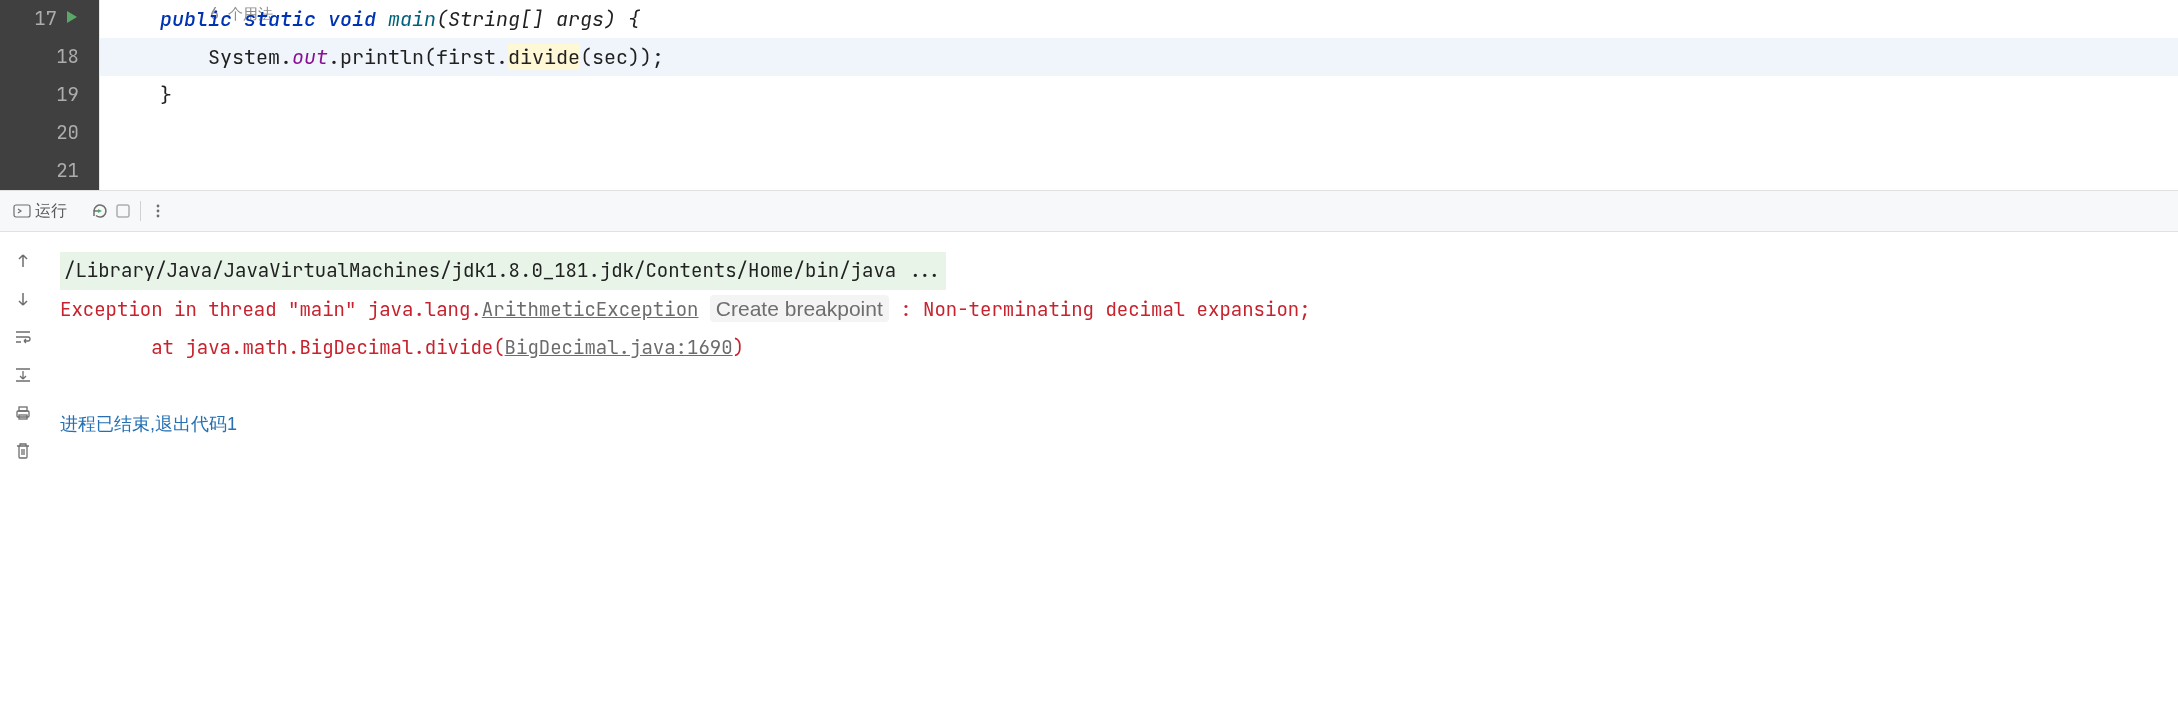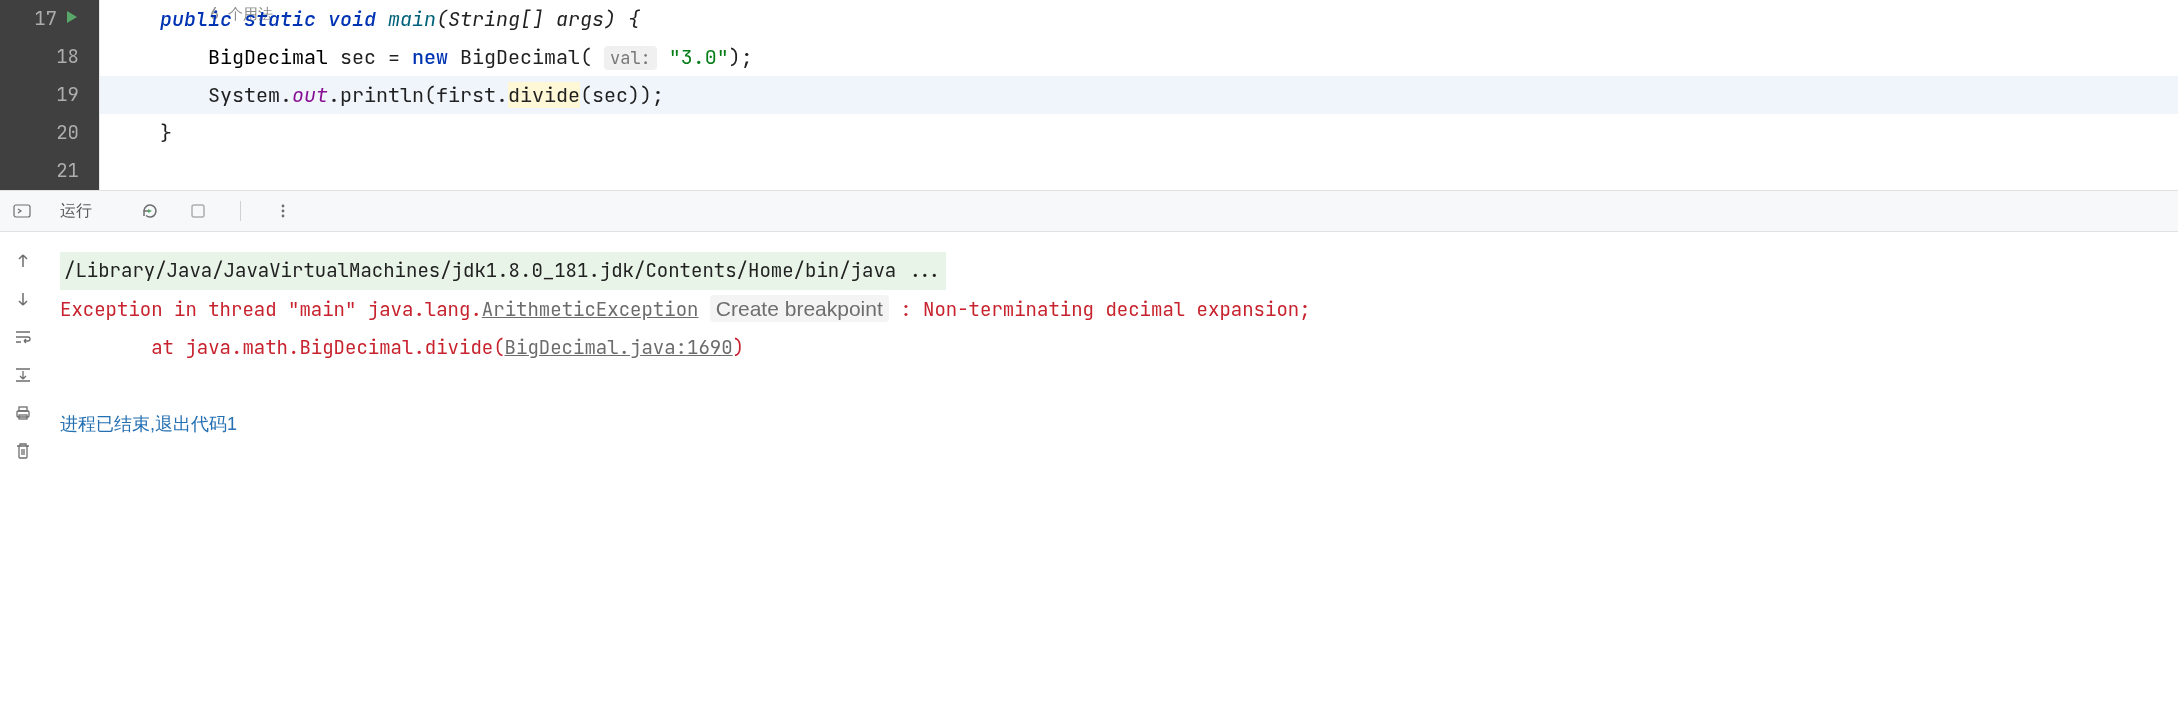--- a/index.html
+++ b/index.html
@@ -78,21 +78,21 @@
       background: #fff8d6;
     }
     .toolbar {
       display: flex;
       align-items: center;
       height: 42px;
       background: #f7f8fa;
       border-top: 1px solid #e1e1e1;
       border-bottom: 1px solid #e1e1e1;
       padding: 0 12px;
-      gap: 28px;
+      gap: 3px;
     }
     .toolbar-icon {
       width: 20px;
       height: 20px;
       display: flex;
       align-items: center;
       justify-content: center;
       cursor: pointer;
       color: #6e6e6e;
     }
@@ -189,21 +189,20 @@
     <div class="gutter-line">
       <span>20</span>
     </div>
     <div class="gutter-line">
       <span>21</span>
     </div>
   </div>
   <div class="code-area">
     <div class="code-line comment-line"><span class="comment-text">6 个用法</span></div>
     <div class="code-line" style="margin-top:-28px;font-style:italic;"><span class="kw">public</span> <span class="kw">static</span> <span class="kw">void</span> <span class="method-decl">main</span><span>(String[] args) {</span></div>
-    <div class="code-line">    <span class="type">BigDecimal</span><span> sec = </span><span class="new-kw">new</span><span> BigDecimal(</span> <span class="param-name">val:</span> <span class="str">"3.0"</span><span>);</span></div>
     <div class="code-line highlighted">    <span>System.</span><span class="field">out</span><span>.println(first.</span><span class="hl-yellow">divide</span><span>(sec));</span></div>
     <div class="code-line"><span>}</span></div>
     <div style="height:20px"></div>
   </div>
 </div>
 
 <div class="toolbar">
   <span class="toolbar-icon">
     <svg width="18" height="18" viewBox="0 0 18 18">
         <rect x="1" y="3" width="16" height="12" rx="2" fill="none" stroke="#6e6e6e" stroke-width="1.2"></rect>

